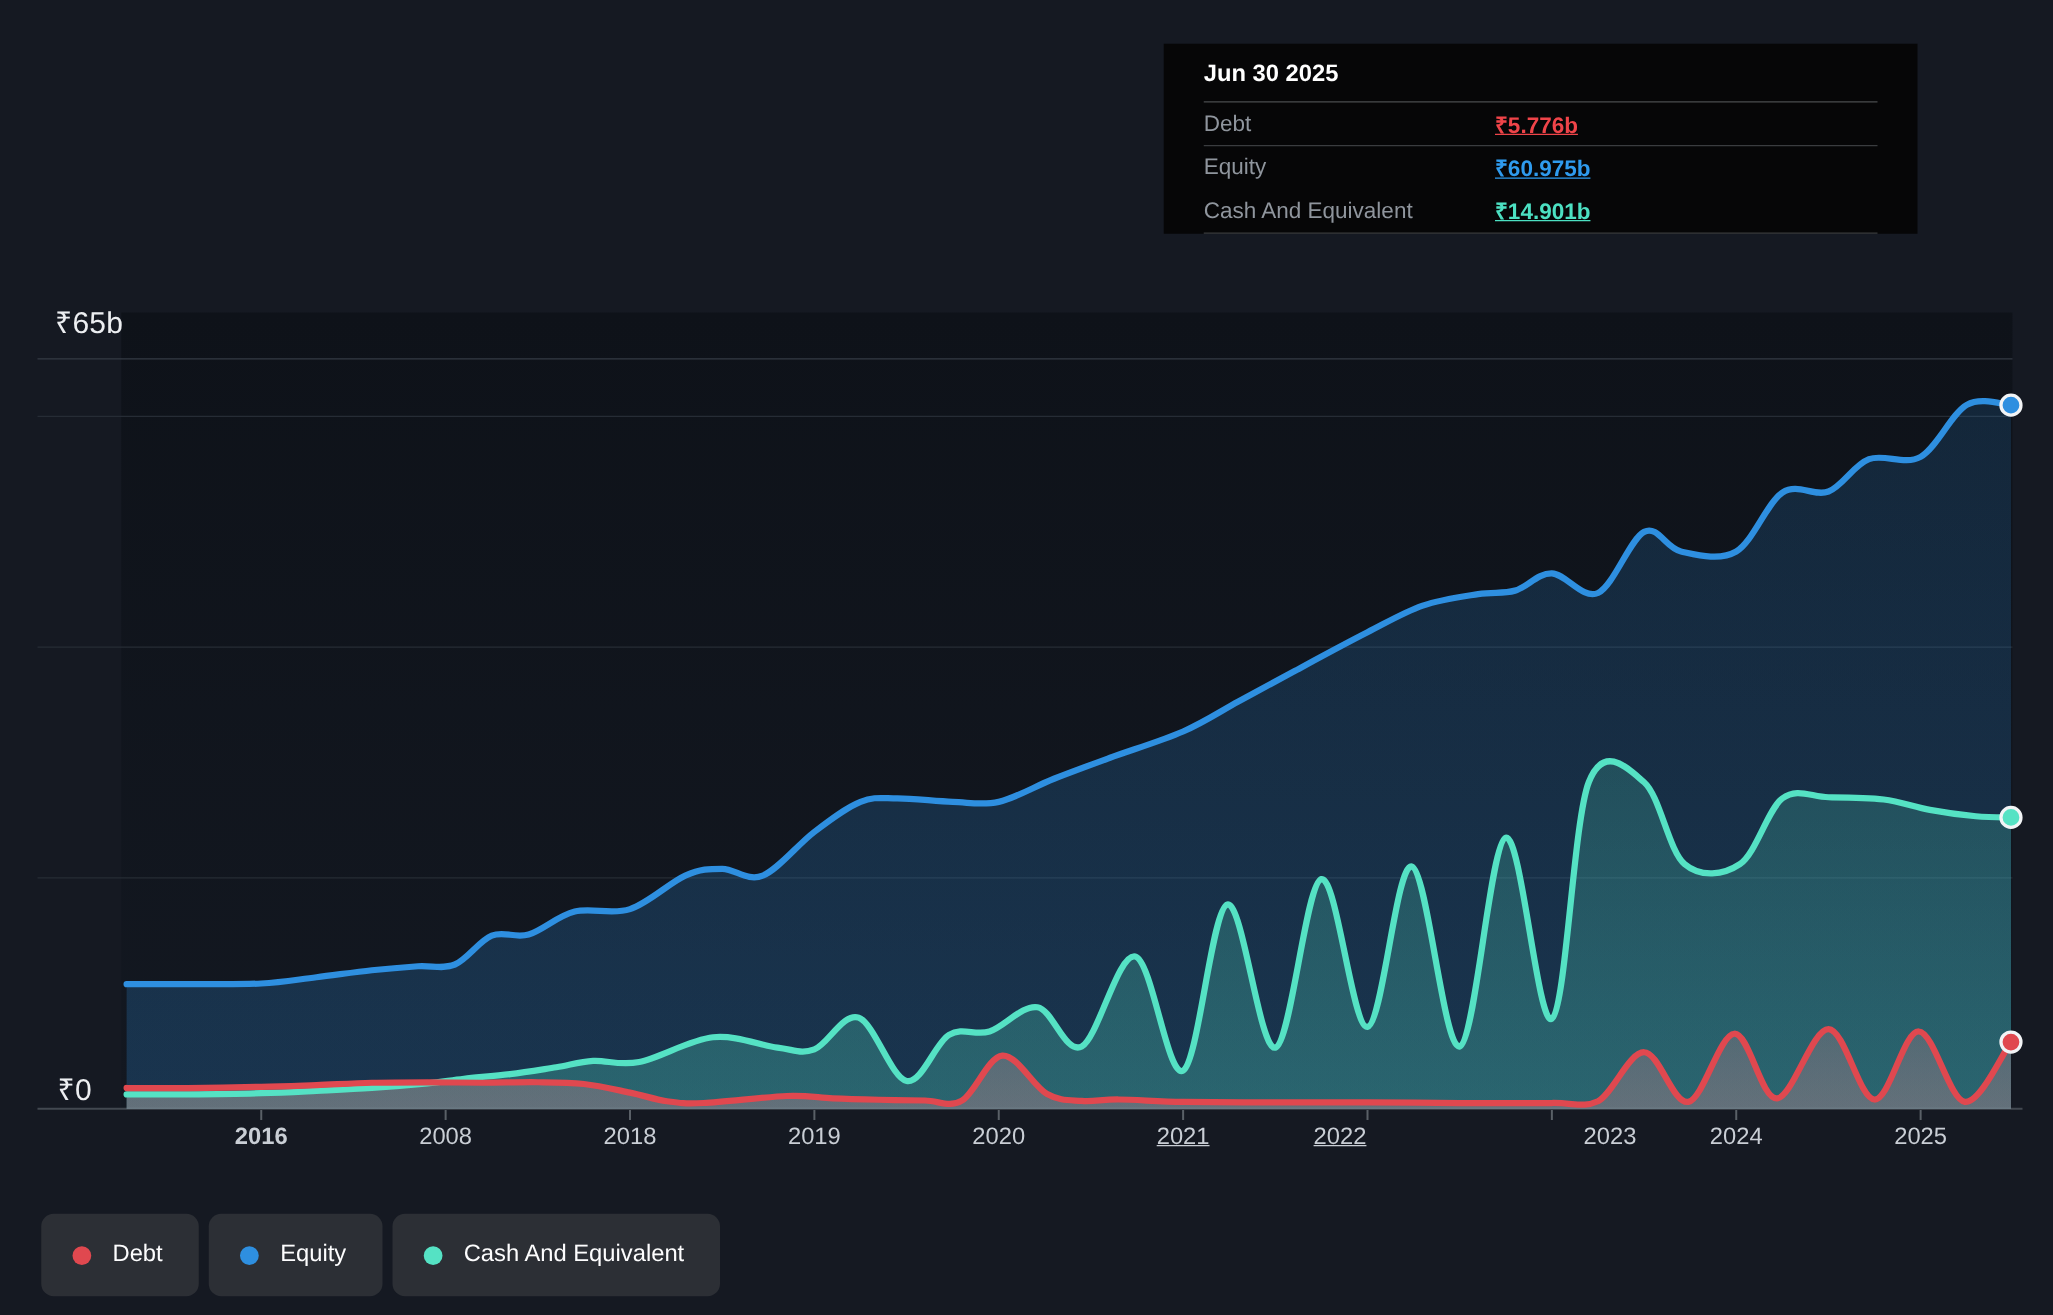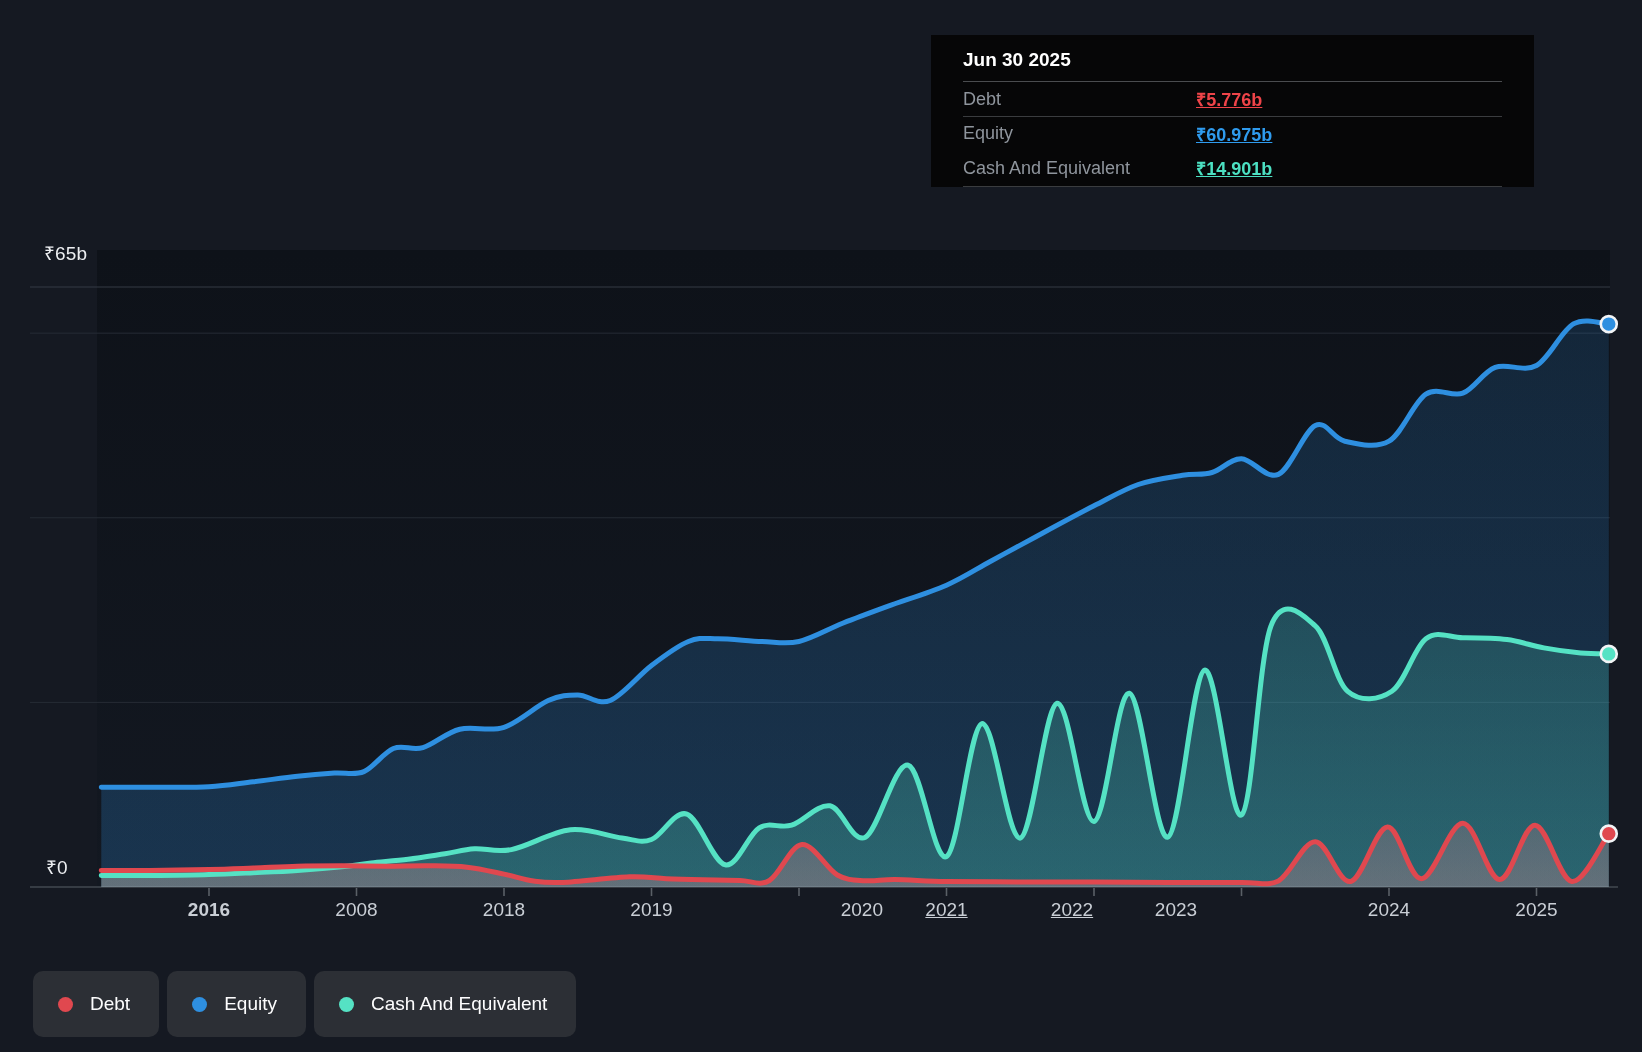--- a/index.html
+++ b/index.html
@@ -6,21 +6,21 @@
   html,body { width:1642px; height:1052px; overflow:hidden; }
   body {
     background:#151922;
     font-family:"Liberation Sans", sans-serif;
     color:#e7eaee;
     position:relative;
   }
   #chart-svg { position:absolute; left:0; top:0; }
 
   
-  .y-label { position:absolute; font-size:19px; color:#eceef1; letter-spacing:0.2px; }
+  .y-label { position:absolute; font-size:24px; color:#eceef1; letter-spacing:0.2px; }
   #y-label-max { left:44px; top:240px; }
   #y-label-zero { left:46px; top:854px; }
 
   
   .x-label {
     position:absolute; top:899px; width:80px; margin-left:-40px;
     text-align:center; font-size:19px; color:#c9ced5;
   }
 
   
@@ -109,24 +109,24 @@
   </svg>
 
 <div class="y-label" id="y-label-max">₹65b</div>
 <div class="y-label" id="y-label-zero">₹0</div>
 
 <div id="x-axis-labels">
     <div class="x-label" style="left: 209px; font-weight: bold;">2016</div>
     <div class="x-label" style="left: 356.5px;">2008</div>
     <div class="x-label" style="left: 504px;">2018</div>
     <div class="x-label" style="left: 651.5px;">2019</div>
-    <div class="x-label" style="left: 843px; text-align: right;">2020</div>
+    <div class="x-label" style="left: 799px;">2020</div>
     <div class="x-label" style="left: 946.5px; text-decoration: underline;">2021</div>
     <div class="x-label" style="left: 1072px; text-decoration: underline;">2022</div>
-    <div class="x-label" style="left: 1176px;">2023</div>
+    <div class="x-label" style="left: 1288px;">2023</div>
     <div class="x-label" style="left: 1389px;">2024</div>
     <div class="x-label" style="left: 1536.5px;">2025</div>
   </div>
 
 <div class="tooltip">
   <div class="tt-title">Jun 30 2025</div>
   <div class="tt-row tt-row-debt">
     <span class="tt-label">Debt</span>
     <span class="tt-value" id="tt-debt-value" style="color: rgb(239, 68, 73);">₹5.776b</span>
   </div>

